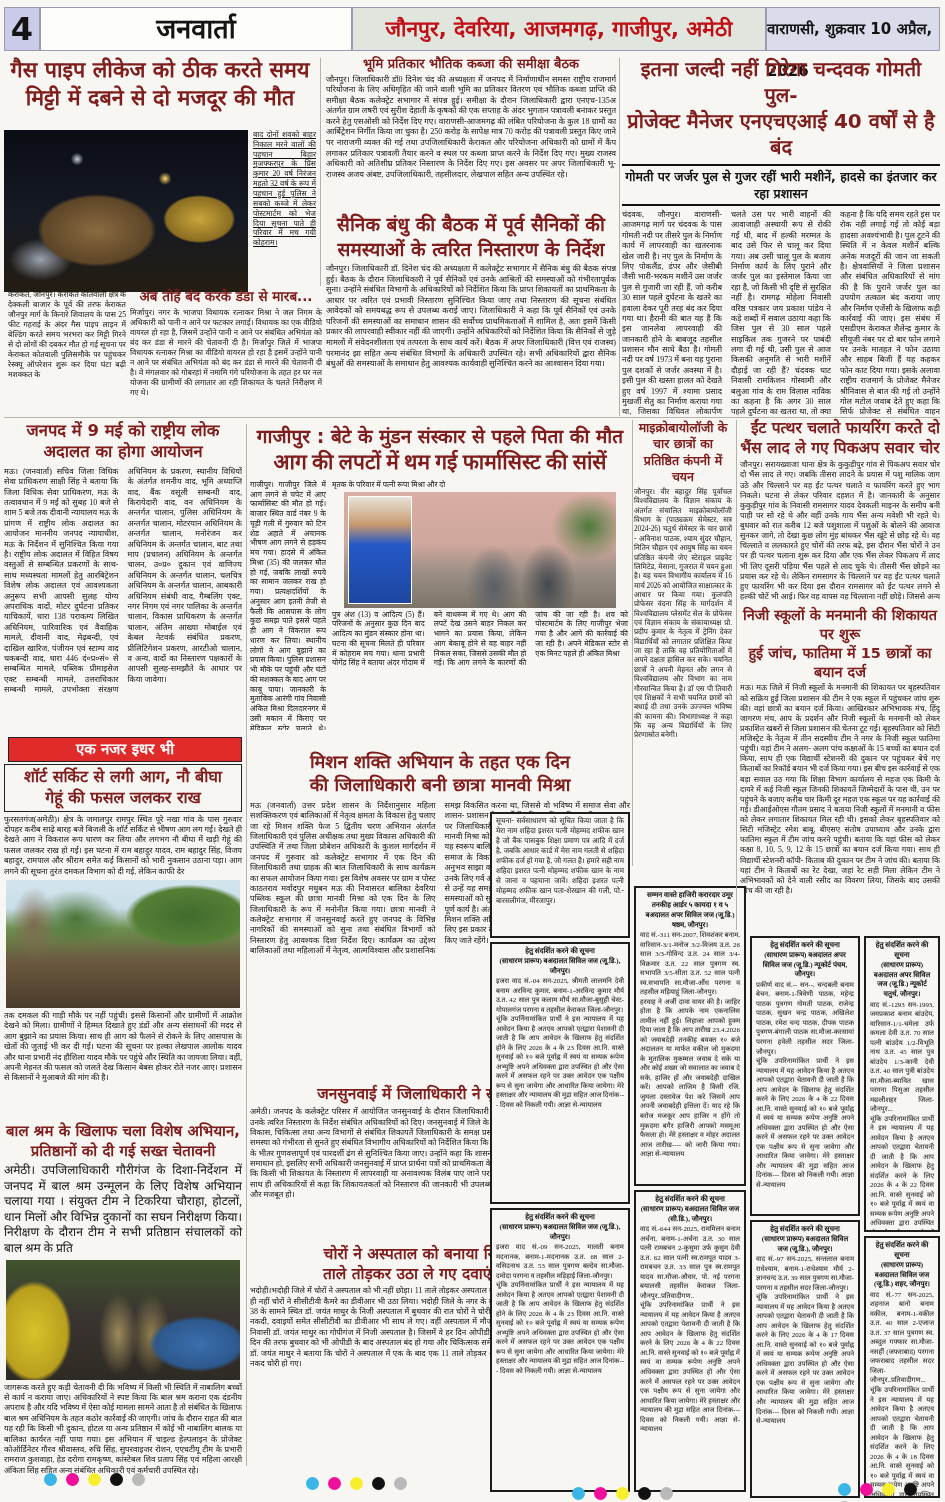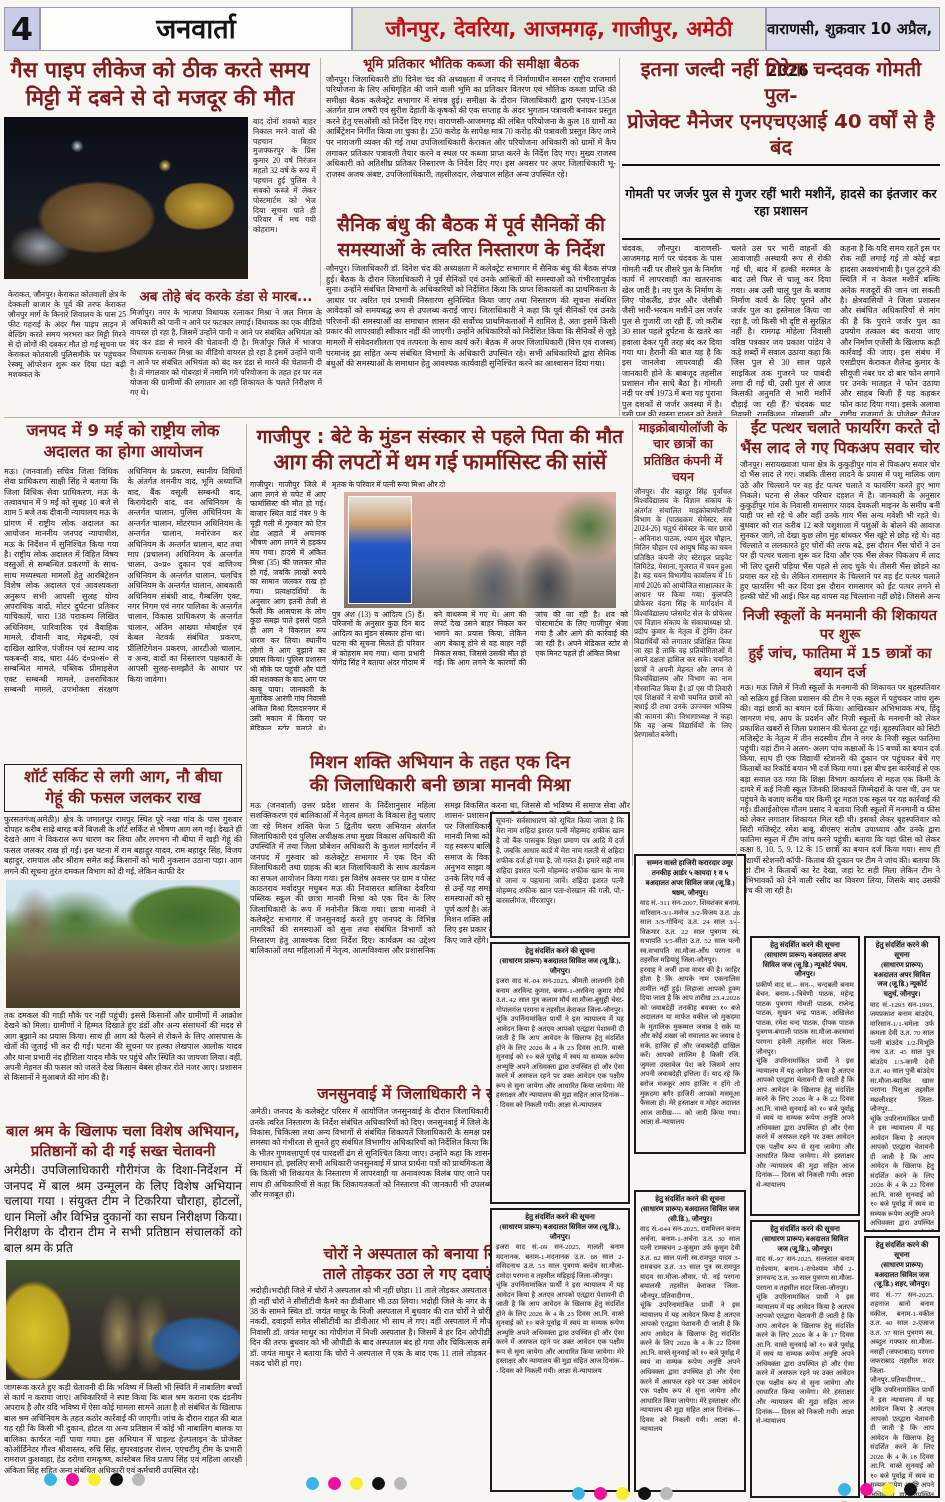--- a/index.html
+++ b/index.html
@@ -41,21 +41,21 @@
 <div class="page">
 
   <div class="mast-box pageno abs" style="left:4px;width:36px;">4</div>
   <div class="mast-box papername abs" style="left:40px;width:312px;">जनवार्ता</div>
   <div class="mast-box editions abs" style="left:352px;width:414px;">जौनपुर, देवरिया, आजमगढ़, गाजीपुर, अमेठी</div>
   <div class="mast-box datebox abs" style="left:766px;width:174px;">वाराणसी, शुक्रवार 10 अप्रैल, 2026</div>
 
   <div class="abs" style="left:4px;top:56px;width:312px;">
     <div class="hl" style="font-size:21.5px;">गैस पाइप लीकेज को ठीक करते समय</div>
     <div class="hl" style="font-size:21.5px;">मिट्टी में दबने से दो मजदूर की मौत</div>
-    <div style="display:flex;margin-top:5px;">
+    <div style="display:flex;margin-top:18px;text-decoration:underline;">
       <div class="photo" style="width:244px;height:162px;flex:none;
         background:radial-gradient(60px 40px at 80% 55%,#caa53a 0%,#8a6d22 55%,transparent 60%),
         radial-gradient(90px 55px at 38% 62%,#8a6a40 0%,#5d4527 60%,transparent 66%),
         radial-gradient(45px 30px at 15% 80%,#9aa2ac 0%,transparent 70%),
         radial-gradient(8px 8px at 66% 30%,#ffd96a 0%,transparent 80%),
         radial-gradient(8px 8px at 30% 18%,#c9cfd8 0%,transparent 80%),
         linear-gradient(180deg,#0b0d15 0%,#161a24 55%,#241d12 100%);"></div>
       <div class="body-txt" style="margin-left:5px;font-size:7.6px;">बाद दोनों शवको बाहर निकाल मरने वालों की पहचान बिहार मुजफ्फरपुर के प्रिंस कुमार 20 वर्ष निरंजन महतो 32 वर्ष के रूप में पहचान हुई पुलिस ने सबको कब्जे में लेकर पोस्टमार्टम को भेज दिया सूचना पाते ही परिवार में मच गयी कोहराम।</div>
     </div>
   </div>
@@ -73,21 +73,21 @@
 
   <div class="abs clip" style="left:326px;top:212px;width:290px;height:204px;">
     <div class="hl" style="font-size:19px;">सैनिक बंधु की बैठक में पूर्व सैनिकों की</div>
     <div class="hl" style="font-size:19px;">समस्याओं के त्वरित निस्तारण के निर्देश</div>
     <div class="body-txt" style="font-size:8.1px;margin-top:3px;">जौनपुर। जिलाधिकारी डॉ. दिनेश चंद की अध्यक्षता में कलेक्ट्रेट सभागार में सैनिक बंधु की बैठक संपन्न हुई। बैठक के दौरान जिलाधिकारी ने पूर्व सैनिकों एवं उनके आश्रितों की समस्याओं को गंभीरतापूर्वक सुना। उन्होंने संबंधित विभागों के अधिकारियों को निर्देशित किया कि प्राप्त शिकायतों का प्राथमिकता के आधार पर त्वरित एवं प्रभावी निस्तारण सुनिश्चित किया जाए तथा निस्तारण की सूचना संबंधित आवेदकों को समयबद्ध रूप से उपलब्ध कराई जाए। जिलाधिकारी ने कहा कि पूर्व सैनिकों एवं उनके परिजनों की समस्याओं का समाधान शासन की सर्वोच्च प्राथमिकताओं में शामिल है, अतः इसमें किसी प्रकार की लापरवाही स्वीकार नहीं की जाएगी। उन्होंने अधिकारियों को निर्देशित किया कि सैनिकों से जुड़े मामलों में संवेदनशीलता एवं तत्परता के साथ कार्य करें। बैठक में अपर जिलाधिकारी (वित्त एवं राजस्व) परमानंद झा सहित अन्य संबंधित विभागों के अधिकारी उपस्थित रहे। सभी अधिकारियों द्वारा सैनिक बंधुओं की समस्याओं के समाधान हेतु आवश्यक कार्यवाही सुनिश्चित करने का आश्वासन दिया गया।</div>
   </div>
 
   <div class="abs clip" style="left:622px;top:56px;width:318px;height:360px;">
     <div class="hl" style="font-size:20px;">इतना जल्दी नहीं गिरेगा चन्दवक गोमती पुल-</div>
     <div class="hl" style="font-size:20px;">प्रोजेक्ट मैनेजर एनएचएआई 40 वर्षों से है बंद</div>
-    <div class="subhead-bar" style="font-size:12.5px;padding:19px 0;margin:4px 0;">गोमती पर जर्जर पुल से गुजर रहीं भारी मशीनें, हादसे का इंतजार कर रहा प्रशासन</div>
+    <div class="subhead-bar" style="font-size:12.5px;padding:2px 0;margin:4px 0;">गोमती पर जर्जर पुल से गुजर रहीं भारी मशीनें, हादसे का इंतजार कर रहा प्रशासन</div>
     <div class="body-txt cols3" style="font-size:8px;height:250px;">चंदवक, जौनपुर। वाराणसी-आजमगढ़ मार्ग पर चंदवक के पास गोमती नदी पर तीसरे पुल के निर्माण कार्य में लापरवाही का खतरनाक खेल जारी है। नए पुल के निर्माण के लिए पोकलैंड, डंपर और जेसीबी जैसी भारी-भरकम मशीनें उस जर्जर पुल से गुजारी जा रही हैं, जो करीब 30 साल पहले दुर्घटना के खतरे का हवाला देकर पूरी तरह बंद कर दिया गया था। हैरानी की बात यह है कि इस जानलेवा लापरवाही की जानकारी होने के बाबजूद तहसील प्रशासन मौन साधे बैठा है। गोमती नदी पर वर्ष 1973 में बना यह पुराना पुल दशकों से जर्जर अवस्था में है। इसी पुल की खस्ता हालत को देखते हुए वर्ष 1997 में श्यामा प्रसाद मुखर्जी सेतु का निर्माण कराया गया था, जिसका विधिवत लोकार्पण 2002 में हुआ। तब से यही नया पुल आवागमन के लिए उपयोग में है। पिछले साल कुछ तकनीकी खामी के चलते उस पर भारी वाहनों की आवाजाही अस्थायी रूप से रोकी गई थी, बाद में हल्की मरम्मत के बाद उसे फिर से चालू कर दिया गया। अब उसी चालू पुल के बजाय निर्माण कार्य के लिए पुराने और जर्जर पुल का इस्तेमाल किया जा रहा है, जो किसी भी दृष्टि से सुरक्षित नहीं है। रामगढ़ मोहेला निवासी वरिष्ठ पत्रकार जय प्रकाश पांडेय ने कड़े शब्दों में सवाल उठाया कहा कि जिस पुल से 30 साल पहले साइकिल तक गुजरने पर पाबंदी लगा दी गई थी, उसी पुल से आज किसकी अनुमति से भारी मशीनें दौड़ाई जा रही हैं? चंदवक घाट निवासी रामकिशन गोस्वामी और बलुआ गांव के राम विलास नाविक का कहना है कि अगर 30 साल पहले दुर्घटना का खतरा था, तो क्या आज वह खतरा अपने आप समाप्त हो गया? यह प्रशासनिक मिलीभगत है या घोर लापरवाही? नागरिकों का कहना है कि यदि समय रहते इस पर रोक नहीं लगाई गई तो कोई बड़ा हादसा अवश्यंभावी है। पुल टूटने की स्थिति में न केवल मशीनें बल्कि अनेक मजदूरों की जान जा सकती है। क्षेत्रवासियों ने जिला प्रशासन और संबंधित अधिकारियों से मांग की है कि पुराने जर्जर पुल का उपयोग तत्काल बंद कराया जाए और निर्माण एजेंसी के खिलाफ कड़ी कार्रवाई की जाए। इस संबंध में एसडीएम केराकत शैलेन्द्र कुमार के सीयूजी नंबर पर दो बार फोन लगाने पर उनके मातहत ने फोन उठाया और साहब बिजी हैं यह कहकर फोन काट दिया गया। इसके अलावा राष्ट्रीय राजमार्ग के प्रोजेक्ट मैनेजर श्रीनिवास से बात की गई तो उन्होंने गोल मटोल जवाब देते हुए कहा कि सिर्फ प्रोजेक्ट से संबंधित वाहन इत्यादि जा रहे हैं और इतना जल्दी यह पुराना पुल नहीं गिर जाएगा।</div>
   </div>
 
   <div class="abs clip" style="left:4px;top:420px;width:238px;height:310px;">
     <div class="hl" style="font-size:16.5px;">जनपद में 9 मई को राष्ट्रीय लोक</div>
     <div class="hl" style="font-size:16.5px;">अदालत का होगा आयोजन</div>
     <div class="body-txt cols2" style="font-size:8px;margin-top:4px;height:258px;">मऊ। (जनवार्ता) सचिव जिला विधिक सेवा प्राधिकरण साक्षी सिंह ने बताया कि जिला विधिक सेवा प्राधिकरण, मऊ के तत्वावधान में 9 मई को सुबह 10 बजे से शाम 5 बजे तक दीवानी न्यायालय मऊ के प्रांगण में राष्ट्रीय लोक अदालत का आयोजन माननीय जनपद न्यायाधीश, मऊ के निर्देशन में सुनिश्चित किया गया है। राष्ट्रीय लोक अदालत में विहित विषय वस्तुओं से सम्बन्धित प्रकरणों के साथ-साथ मध्यस्थता मामलों हेतु आरबिट्रेशन विशेष लोक अदालत एवं आवश्यकता अनुरूप सभी आपसी सुलह योग्य अपराधिक वादों, मोटर दुर्घटना प्रतिकर याचिकायें, धारा 138 पराकम्य लिखित अधिनियम, पारिवारिक एवं वैवाहिक मामले, दीवानी वाद, मेढ़बन्दी, एवं दाखिल खारिज, पंजीयन एवं स्टाम्प वाद चकबन्दी वाद, धारा 446 दं०प्र०सं० से सम्बन्धित मामले, पब्लिक प्रीमाइसेज एक्ट सम्बन्धी मामले, उत्तराधिकार सम्बन्धी मामले, उपभोक्ता संरक्षण अधिनियम के प्रकरण, स्थानीय विधियों के अंतर्गत शमनीय वाद, भूमि अध्याप्ति वाद, बैंक वसूली सम्बन्धी वाद, किरायेदारी वाद, वन अधिनियम के अन्तर्गत चालान, पुलिस अधिनियम के अन्तर्गत चालान, मोटरयान अधिनियम के अन्तर्गत चालान, मनोरंजन कर अधिनियम के अन्तर्गत चालान, बाट तथा माप (प्रचालन) अधिनियम के अन्तर्गत चालन, उ०प्र० दुकान एवं वाणिज्य अधिनियम के अन्तर्गत चालान, चलचित्र अधिनियम के अन्तर्गत चालान, आबकारी अधिनियम संबंधी वाद, गैम्बलिंग एक्ट, नगर निगम एवं नगर पालिका के अन्तर्गत चालान, विकास प्राधिकरण के अन्तर्गत चालान, अंतिम आख्या मोबाईल एवं केबल नेटवर्क संबंधित प्रकरण, प्रीलिटिगेशन प्रकरण, आरटीओ चालान, व अन्य, वादों का निस्तारण पक्षकारों के आपसी सुलह-समझौते के आधार पर किया जावेगा।</div>
   </div>
 
   <div class="abs clip" style="left:250px;top:424px;width:380px;height:322px;">
@@ -120,20 +120,21 @@
     <div class="hl" style="font-size:15.5px;">भैंस लाद ले गए पिकअप सवार  चोर</div>
     <div class="body-txt" style="font-size:7.8px;margin-top:2px;">जौनपुर। सरायख्वाजा थाना क्षेत्र के कुकुड़ीपुर गांव से पिकअप सवार चोर दो भैंस लाद ले गए। जबकि तीसरा लादने के प्रयास में पशु मालिक जाग उठे और चिल्लाने पर वह ईंट पत्थर चलाते व फायरिंग करते हुए भाग निकले। घटना से लेकर परिवार दहशत में है। जानकारी के अनुसार कुकुड़ीपुर गांव के निवासी रामसागर यादव देवकली माइनर के समीप बनी पाही पर सो रहे थे और वहीं उनके गाय भैंस अन्य मवेशी भी रहते थे। बुधवार को रात करीब 12 बजे पशुशाला में पशुओं के बोलने की आवाज सुनकर जागे, तो देखा कुछ लोग मुंह बांधकर भैंस खूंटे से छोड़ रहे थे। वह चिल्लाते व ललकारते हुए चोरों की तरफ बढ़े, इस दौरान भैंस चोरों ने उन पर ही पत्थर चलाना शुरू कर दिया और एक भैंस लेकर पिकअप में लाद भी लिए दूसरी पड़िया भैंस पहले से लाद चुके थे। तीसरी भैंस छोड़ने का प्रयास कर रहे थे। लेकिन रामसागर के चिल्लाने पर वह ईंट पत्थर चलाते हुए फायरिंग भी कर दिया इस दौरान रामसागर को ईंट पत्थर लगने से हल्की चोटें भी आई। फिर वह वापस वह चिल्लाना नहीं छोड़े। जिससे अन्य लोगों की जागने पर वह पिकअप में सवार होकर चोर करंजाकला बाजार की तरफ पिकअप लेकर भाग निकले। पीड़ित रामसागर के मुताबिक चोरों की संख्या 5 से अधिक थी और सफेद पिकअप पर लाद कर फरार हुए है। पीड़ित ने सरायख्वाजा पुलिस को तहरीर देकर कार्रवाई की मांग की है। सरायख्वाजा क्षेत्र में पशुओं की चोरी के मामले बढ़ गए हैं। लेकिन चोर पुलिस की पकड़ से दूर हैं।</div>
   </div>
 
   <div class="abs clip" style="left:740px;top:606px;width:200px;height:326px;">
     <div class="hl" style="font-size:14.5px;">निजी स्कूलों के मनमानी की शिकायत पर शुरू</div>
     <div class="hl" style="font-size:14.5px;">हुई जांच, फातिमा में 15 छात्रों का बयान दर्ज</div>
     <div class="body-txt" style="font-size:7.8px;margin-top:2px;">मऊ। मऊ जिले में निजी स्कूलों के मनमानी की शिकायत पर बृहस्पतिवार को सक्रिय हुई जिला प्रशासन की टीम ने एक स्कूल में पहुंचकर जांच शुरू की। वहां छात्रों का बयान दर्ज किया। आखिरकार अभिभावक मंच, हिंदू जागरण मंच, आप के प्रदर्शन और निजी स्कूलों के मनमानी को लेकर प्रकाशित खबरों से जिला प्रशासन की चेतना टूट गई। बृहस्पतिवार को सिटी मजिस्ट्रेट के नेतृत्व में तीन सदस्यीय टीम ने नगर के निजी स्कूल फातिमा पहुंची। यहां टीम ने अलग- अलग पांच कक्षाओं के 15 बच्चों का बयान दर्ज किया, साथ ही एक विद्यार्थी स्टेशनरी की दुकान पर पहुंचकर बेचे गए किताबों का रिकॉर्ड बयान भी दर्ज किया गया। इस बीच इस कार्रवाई से एक बड़ा सवाल उठ गया कि शिक्षा विभाग कार्यालय से महज एक किमी के दायरे में कई निजी स्कूल जिनकी शिकायतें जिम्मेदारों के पास थी, उन पर पहुंचने के बजाए करीब चार किमी दूर महज एक स्कूल पर यह कार्रवाई की गई। डीआईओएस गौतम प्रसाद ने बताया निजी स्कूलों में मनमानी व फीस को लेकर लगातार शिकायत मिल रही थी। इसको लेकर बृहस्पतिवार को सिटी मजिस्ट्रेट रमेश बाबू, बीएसए संतोष उपाध्याय और उनके द्वारा फातिमा स्कूल में टीम जांच करने पहुंची। बताया कि यहां फीस को लेकर कक्षा 8, 10, 5, 9, 12 के 15 छात्रों का बयान दर्ज किया गया। साथ ही विद्यार्थी स्टेशनरी कॉपी- किताब की दुकान पर टीम ने जांच की। बताया कि यहां टीम ने किताबों का रेट देखा, जहां रेट सही मिला लेकिन टीम ने अभिभावकों को देने वाली रसीद का विवरण लिया, जिसके बाद उसकी जांच की जा रही है।</div>
   </div>
 
+  <div class="abs banner" style="left:8px;top:737px;width:232px;height:23px;">एक नजर इधर भी</div>
 
   <div class="abs" style="left:4px;top:764px;width:238px;">
     <div style="border:1px solid #222;padding:2px 0;">
       <div class="hl" style="font-size:16px;">शॉर्ट सर्किट से लगी आग, नौ बीघा</div>
       <div class="hl" style="font-size:16px;">गेहूं की फसल जलकर राख</div>
     </div>
     <div class="body-txt" style="font-size:8px;margin-top:3px;">फुरसतगंज(अमेठी)। क्षेत्र के जमालपुर रामपुर स्थित पूरे नखा गांव के पास गुरुवार दोपहर करीब साढ़े बारह बजे बिजली के शॉर्ट सर्किट से भीषण आग लग गई। देखते ही देखते आग ने विकराल रूप धारण कर लिया और लगभग नौ बीघा में खड़ी गेहूं की फसल जलकर राख हो गई। इस घटना में राम बहादुर यादव, राम बहादुर सिंह, विजय बहादुर, रामपाल और श्रीराम समेत कई किसानों को भारी नुकसान उठाना पड़ा। आग लगने की सूचना तुरंत दमकल विभाग को दी गई, लेकिन काफी देर</div>
     <div class="photo" style="width:234px;height:128px;margin:3px auto;
       background:radial-gradient(30px 50px at 12% 35%,#7d6a50 0%,transparent 75%),
       radial-gradient(90px 45px at 78% 28%,#3f6b2e 0%,#567f36 60%,transparent 70%),
@@ -181,21 +182,21 @@
     <div class="n-court">(साधारण प्रारूप) बअदालत सिविल जज (जू.डि.), जौनपुर।</div>
     <div class="n-case">इजरा वाद सं.-04 सन-2025, श्रीमती लालमनि देवी बनाम अरविन्द कुमार, बनाम-1-अरविन्द कुमार मौर्य उ.त. 42 साल पुत्र कलाम मौर्य सा.मौजा-बुसुही चेस्ट-गोपालगंज परगना व तहसील केराकत जिला-जौनपुर।</div>
     <div class="n-body">चूंकि उपर्निनामांकित प्रार्थी ने इस न्यायालय में यह आवेदन किया है अतएव आपको एतद्वारा पेशावनी दी जाती है कि आप आवेदन के खिलाफ हेतु संदर्शित होने के लिए 2026 के 4 के 23 दिवस आ.नि. वास्ते सुनवाई को १० बजे पूर्वाह्न में स्वयं या सम्यक रूपेण अभ्युष्टि अपने अधिवक्ता द्वारा उपस्थित हो और ऐसा करने में असफल रहने पर उक्त आवेदन एक पक्षीय रूप से सुना जायेगा और आधारित किया जायेगा। मेरे हस्ताक्षर और न्यायालय की मुद्रा सहित आज दिनांक--- दिवस को निकली गयी। आज्ञा से-न्यायालय</div>
   </div>
   <div class="notice" style="left:490px;top:1208px;width:140px;height:284px;">
     <div class="n-title">हेतु संदर्शित करने की सूचना</div>
     <div class="n-court">(साधारण प्रारूप) बअदालत सिविल जज (जू.डि.), जौनपुर।</div>
     <div class="n-case">इजरा वाद सं.-09 सन-2025, मालती बनाम मदनानक, बनाम-1-मदनानक उ.त. 68 साल 2-वसिदनाथ उ.त. 53 साल पुत्रगण बल्देव सा.मौजा-दमोदा परगना व तहसील मड़िहाई जिला-जौनपुर।</div>
     <div class="n-body">चूंकि उपर्निनामांकित प्रार्थी ने इस न्यायालय में यह आवेदन किया है अतएव आपको एतद्वारा पेशावनी दी जाती है कि आप आवेदन के खिलाफ हेतु संदर्शित होने के लिए 2026 के 4 के 23 दिवस आ.नि. वास्ते सुनवाई को १० बजे पूर्वाह्न में स्वयं या सम्यक रूपेण अभ्युष्टि अपने अधिवक्ता द्वारा उपस्थित हो और ऐसा करने में असफल रहने पर उक्त आवेदन एक पक्षीय रूप से सुना जायेगा और आधारित किया जायेगा। मेरे हस्ताक्षर और न्यायालय की मुद्रा सहित आज दिनांक--- दिवस को निकली गयी। आज्ञा से-न्यायालय</div>
   </div>
-  <div class="notice" style="left:634px;top:854px;width:112px;height:300px;">
+  <div class="notice" style="left:634px;top:886px;width:112px;height:300px;">
     <div class="n-title">सम्मन वास्ते हाजिरी करारदार उमूर तनकीह आर्डर ५ कायदा १ व ५</div>
     <div class="n-court">बअदालत अपर सिविल जज (जू.डि.) षष्ठम, जौनपुर।</div>
     <div class="n-case">वाद सं.-311 सन-2007, शिवशंकर बनाम, वारिसान-3/1-मनोज 3/2-विजय उ.त. 26 साल 3/3-गोविन्द उ.त. 24 साल 3/4-विक्रमार उ.त. 22 साल पुत्रगण स्व. सभापति 3/5-सीता उ.त. 52 साल पत्नी स्व.सभापति सा.मौजा-औंध परगना व तहसील मड़ियाहूं जिला-जौनपुर।</div>
     <div class="n-body">हरवाह ने अर्जी दावा वायर की है। जाहिर होता है कि आपके नाम एकनालिस तामील नहीं हुई। लिहाजा आपको हुक्म दिया जाता है कि आप तारीख 23.4.2026 को जवाबदेही तनकीह बवक्त १० बजे अदालतन या मार्फत वकील जो मुकदमा के मुतालिक मुकम्मल जवाब दे सके या और कोई शख्स जो सवालात का जवाब दे सके, हाजिर हों और जवाबदेही दाखिल करें। आपको लाजिम है किसी रजि. जुमला दस्तावेज पेश करे जिसमें आप अपनी जवाबदेही इत्तिला दें। याद रहे कि बरोज मजकूर आप हाजिर न होंगे तो मुकदमा बगैर हाजिरी आपको मसमूआ फैसला हो। मेरे हस्ताक्षर व मोहर अदालत आज तारीख---- को जारी किया गया। आज्ञा से-न्यायालय</div>
   </div>
   <div class="notice" style="left:634px;top:1190px;width:112px;height:302px;">
     <div class="n-title">हेतु संदर्शित करने की सूचना</div>
     <div class="n-court">(साधारण प्रारूप) बअदालत सिविल जज (सी.डि.), जौनपुर।</div>
     <div class="n-case">वाद सं.-644 सन-2025, राममिलन बनाम अर्चना, बनाम-1-अर्चना उ.त. 30 साल पत्नी रामबचन 2-कुसुमा उर्फ कुसुम देवी उ.त. 62 साल पत्नी स्व.रामपूत यादव 3-रामबचन उ.त. 33 साल पुत्र स्व.रामपूत यादव सा.मौजा-औवार, पो. नई परगना बयालसी तहसील केराकत जिला-जौनपुर..प्रतिवादीगण..</div>
     <div class="n-body">चूंकि उपरिनामांकित प्रार्थी ने इस न्यायालय में यह आवेदन किया है अतएव आपको एतद्वारा पेशावनी दी जाती है कि आप आवेदन के खिलाफ हेतु संदर्शित करने के लिए 2026 के 4 के 22 दिवस आ.नि. वास्ते सुनवाई को १० बजे पूर्वाह्न में स्वयं वा सम्यक रूपेण अनुष्टि अपने अधिवक्ता द्वारा उपस्थित हो और ऐसा करने में असफल रहने पर उक्त आवेदन एक पक्षीय रूप से सुना जायेगा और आधारित किया जायेगा। मेरे हस्ताक्षर और न्यायालय की मुद्रा सहित आज दिनांक--- दिवस को निकली गयी। आज्ञा से-न्यायालय</div>

